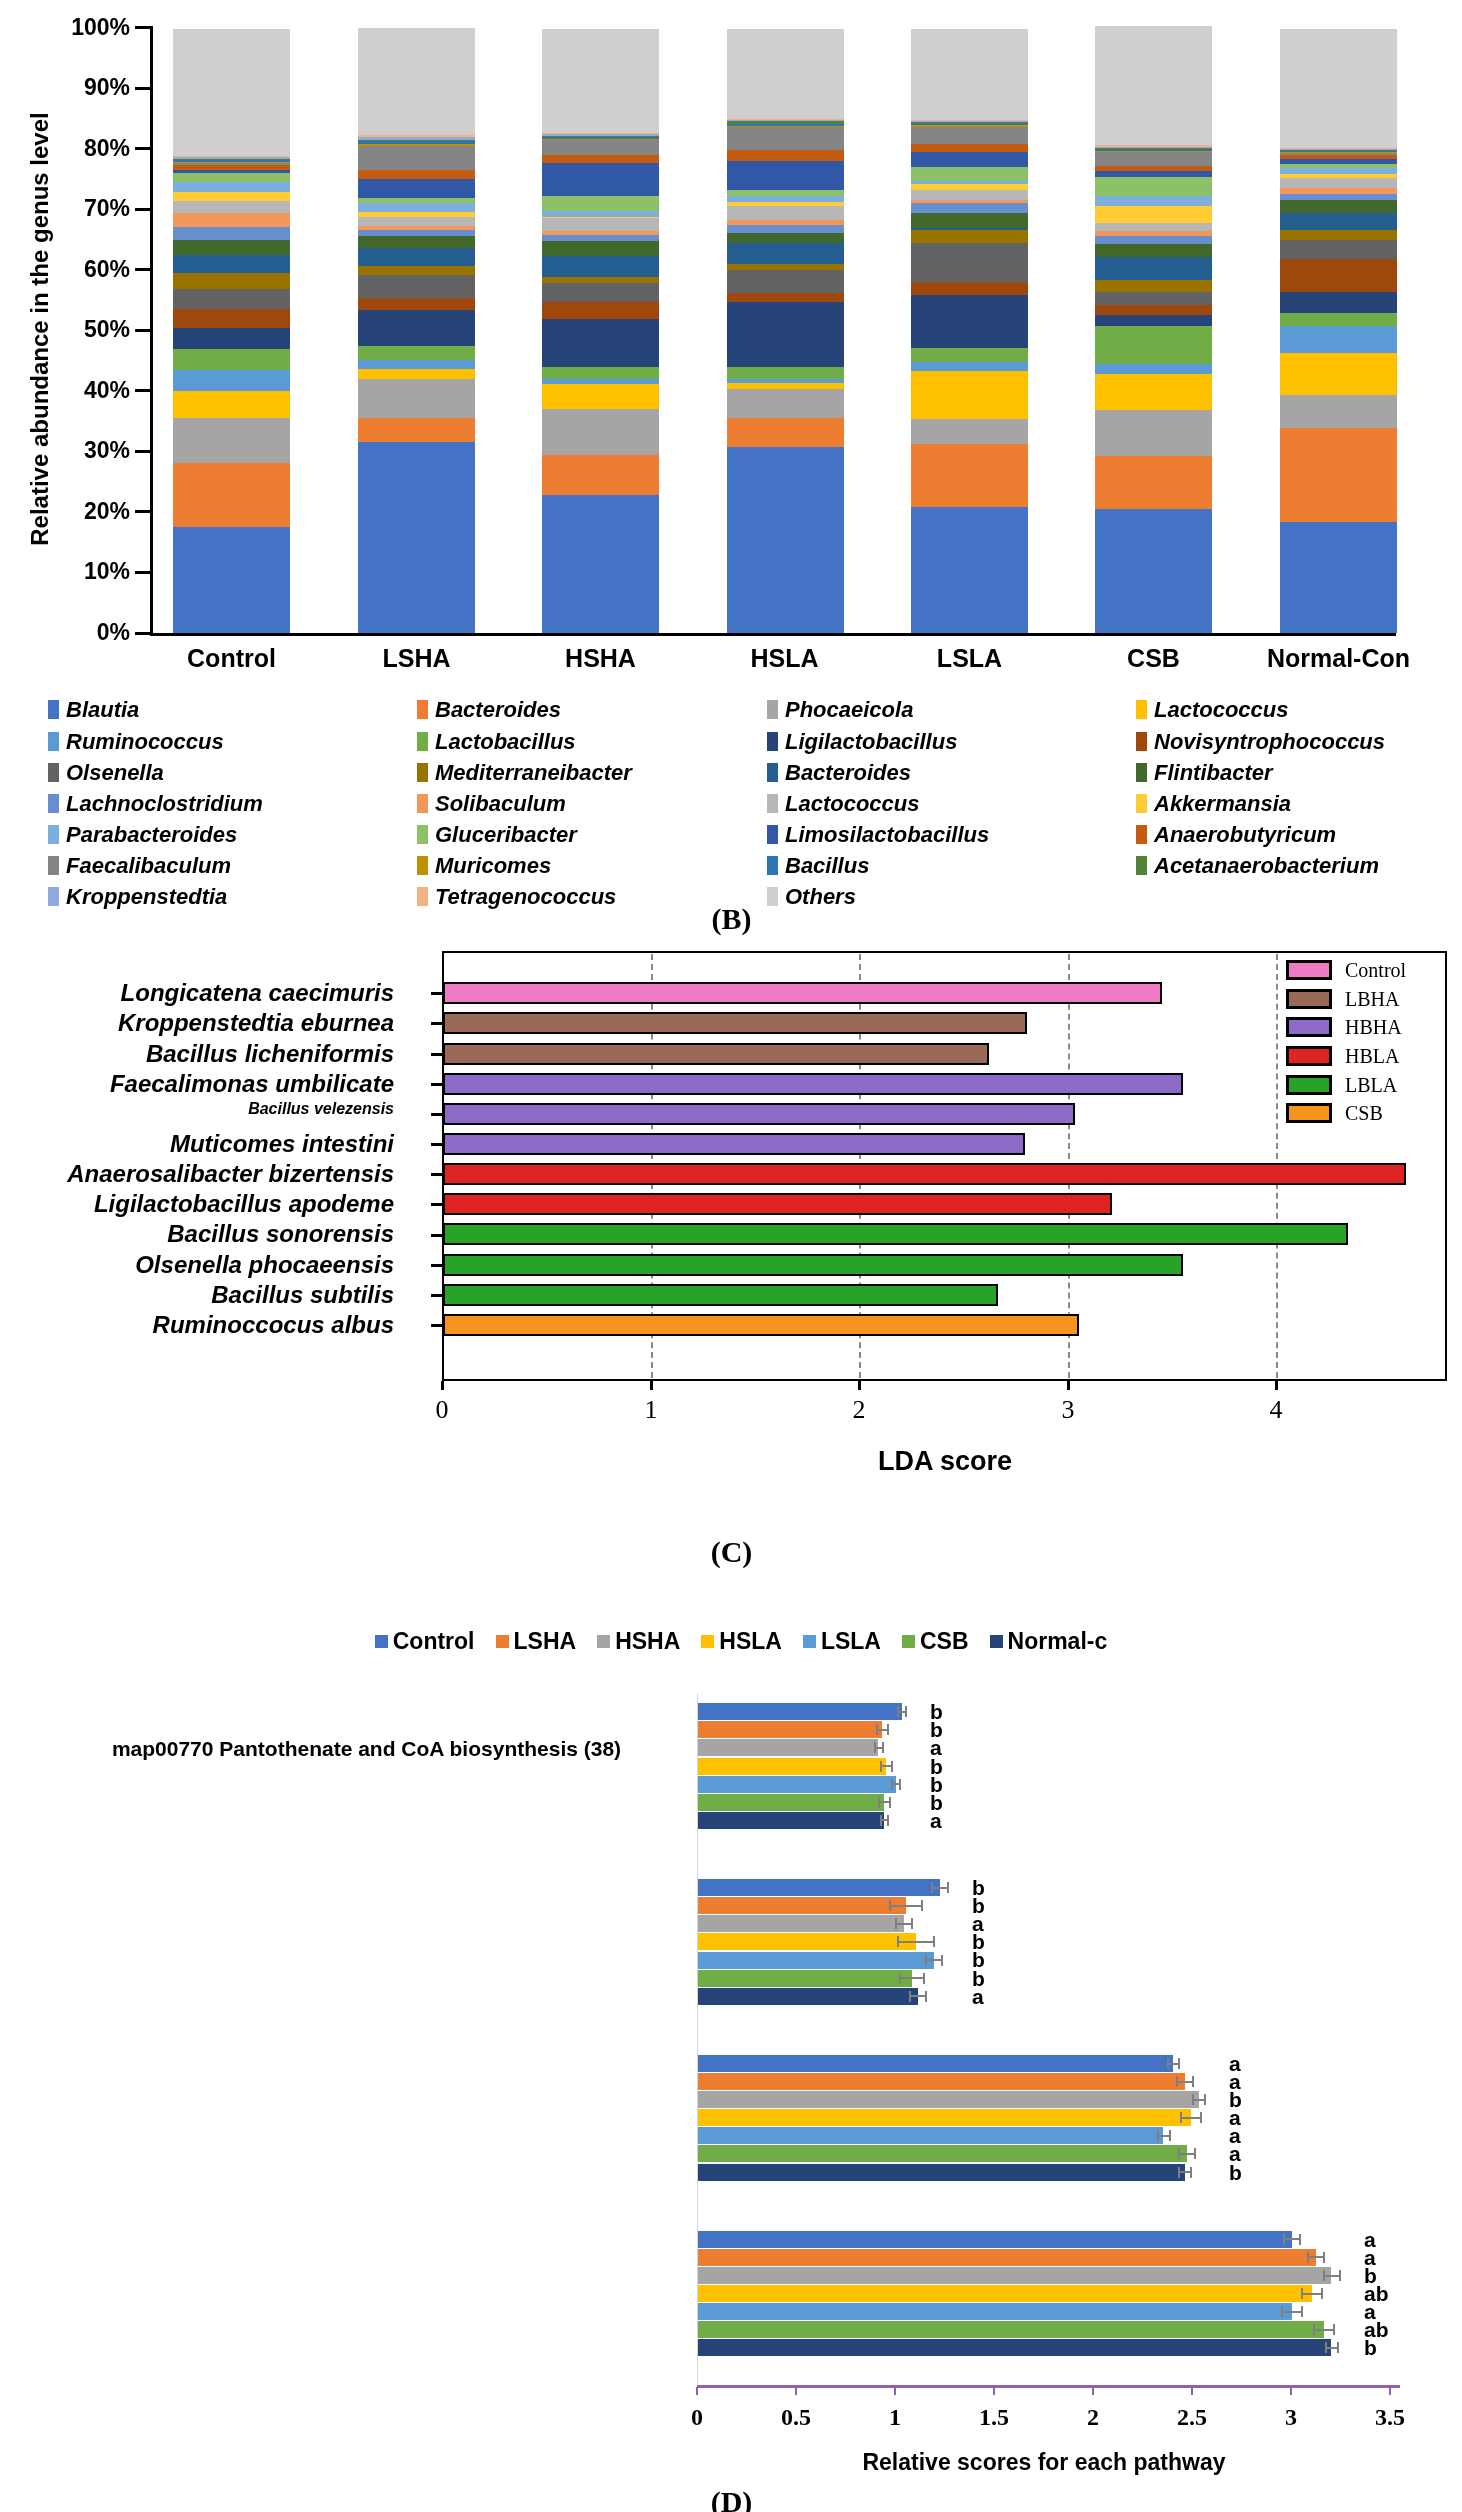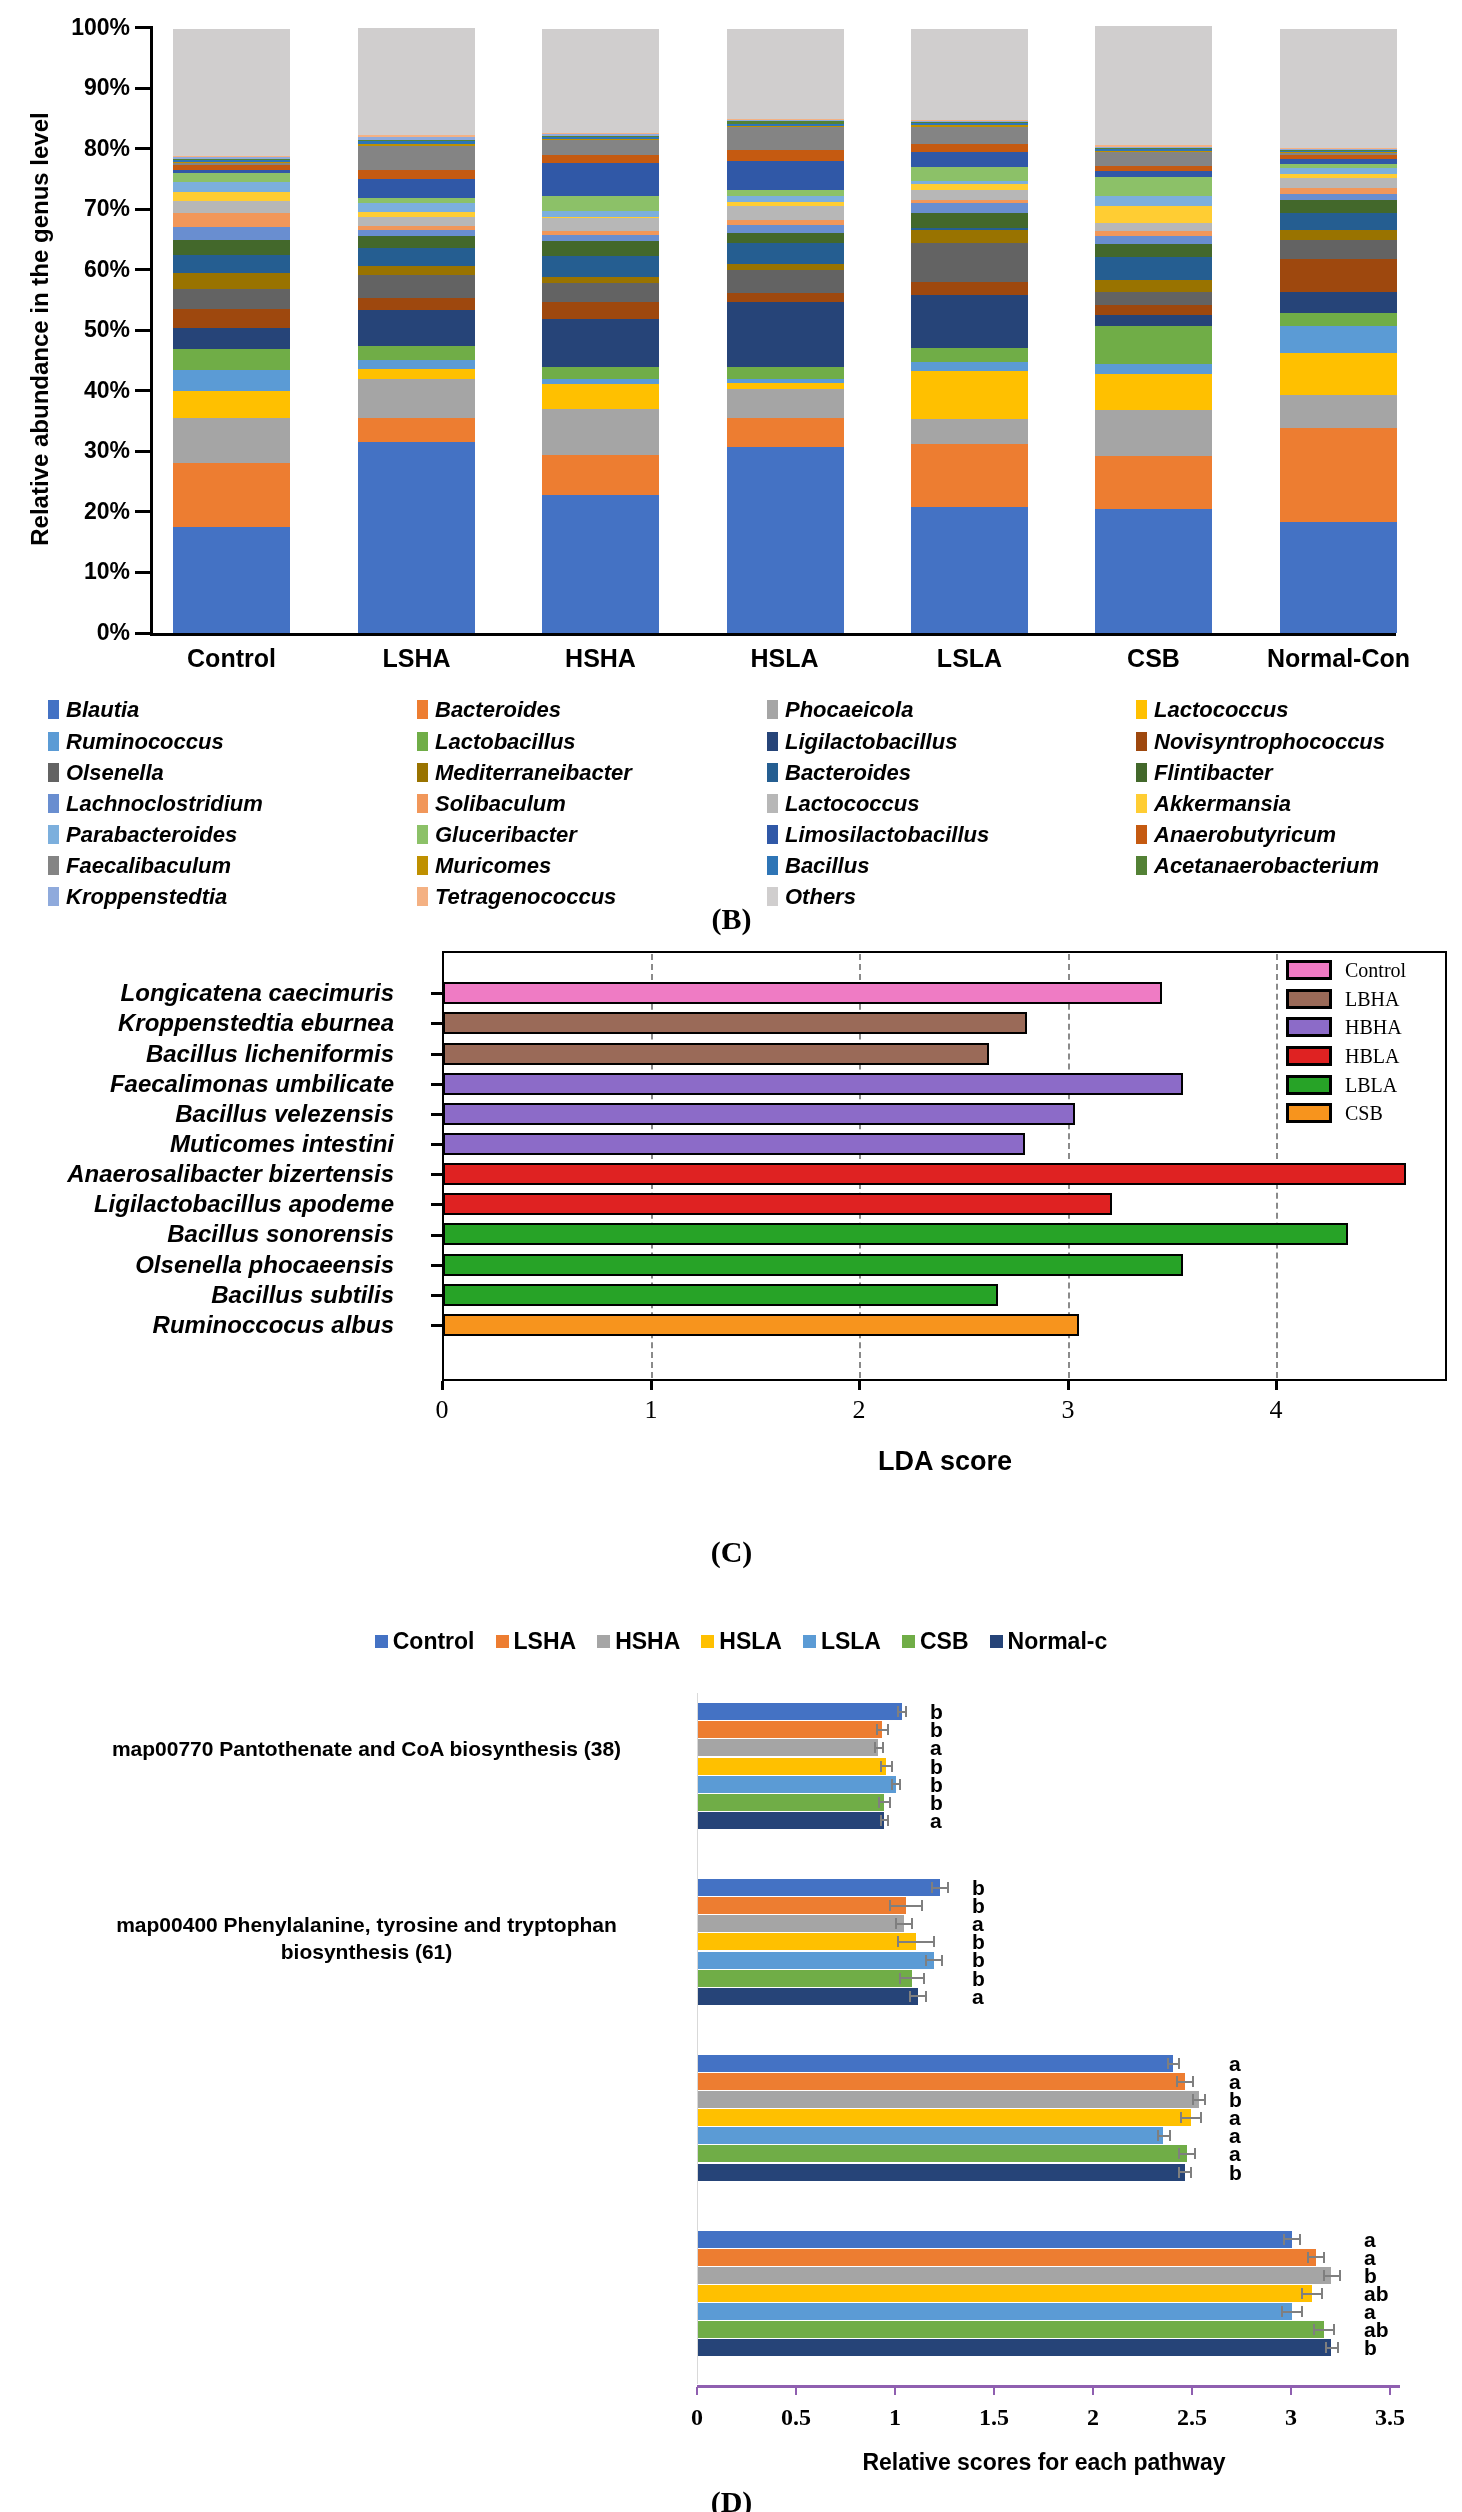--- a/index.html
+++ b/index.html
@@ -375,21 +375,21 @@
     <div style="position: absolute; left: 431px; top: 1022px; width: 11px; height: 2.5px; background: rgb(0, 0, 0);"></div>
     <div style="position: absolute; left: 30px; top: 1009px; width: 364px; text-align: right; font-size: 24px; font-weight: bold; font-style: italic; white-space: nowrap;">Kroppenstedtia eburnea</div>
     <div style="position: absolute; left: 443px; top: 1043px; width: 546px; height: 22px; background: rgb(154, 106, 88); border: 2.5px solid rgb(0, 0, 0); box-sizing: border-box;"></div>
     <div style="position: absolute; left: 431px; top: 1053px; width: 11px; height: 2.5px; background: rgb(0, 0, 0);"></div>
     <div style="position: absolute; left: 30px; top: 1040px; width: 364px; text-align: right; font-size: 24px; font-weight: bold; font-style: italic; white-space: nowrap;">Bacillus licheniformis</div>
     <div style="position: absolute; left: 443px; top: 1073px; width: 740px; height: 22px; background: rgb(140, 107, 200); border: 2.5px solid rgb(0, 0, 0); box-sizing: border-box;"></div>
     <div style="position: absolute; left: 431px; top: 1083px; width: 11px; height: 2.5px; background: rgb(0, 0, 0);"></div>
     <div style="position: absolute; left: 30px; top: 1070px; width: 364px; text-align: right; font-size: 24px; font-weight: bold; font-style: italic; white-space: nowrap;">Faecalimonas umbilicate</div>
     <div style="position: absolute; left: 443px; top: 1103px; width: 632px; height: 22px; background: rgb(140, 107, 200); border: 2.5px solid rgb(0, 0, 0); box-sizing: border-box;"></div>
     <div style="position: absolute; left: 431px; top: 1113px; width: 11px; height: 2.5px; background: rgb(0, 0, 0);"></div>
-    <div style="position: absolute; left: 30px; top: 1100px; width: 364px; text-align: right; font-size: 24px; font-weight: bold; font-style: italic; white-space: nowrap;">Bacillus velezensis</div>
+    <div style="position: absolute; left: 30px; top: 1100px; width: 364px; text-align: right; font-size: 16px; font-weight: bold; font-style: italic; white-space: nowrap;">Bacillus velezensis</div>
     <div style="position: absolute; left: 443px; top: 1133px; width: 582px; height: 22px; background: rgb(140, 107, 200); border: 2.5px solid rgb(0, 0, 0); box-sizing: border-box;"></div>
     <div style="position: absolute; left: 431px; top: 1143px; width: 11px; height: 2.5px; background: rgb(0, 0, 0);"></div>
     <div style="position: absolute; left: 30px; top: 1130px; width: 364px; text-align: right; font-size: 24px; font-weight: bold; font-style: italic; white-space: nowrap;">Muticomes intestini</div>
     <div style="position: absolute; left: 443px; top: 1163px; width: 963px; height: 22px; background: rgb(223, 34, 34); border: 2.5px solid rgb(0, 0, 0); box-sizing: border-box;"></div>
     <div style="position: absolute; left: 431px; top: 1173px; width: 11px; height: 2.5px; background: rgb(0, 0, 0);"></div>
     <div style="position: absolute; left: 30px; top: 1160px; width: 364px; text-align: right; font-size: 24px; font-weight: bold; font-style: italic; white-space: nowrap;">Anaerosalibacter bizertensis</div>
     <div style="position: absolute; left: 443px; top: 1193px; width: 669px; height: 22px; background: rgb(223, 34, 34); border: 2.5px solid rgb(0, 0, 0); box-sizing: border-box;"></div>
     <div style="position: absolute; left: 431px; top: 1203px; width: 11px; height: 2.5px; background: rgb(0, 0, 0);"></div>
     <div style="position: absolute; left: 30px; top: 1190px; width: 364px; text-align: right; font-size: 24px; font-weight: bold; font-style: italic; white-space: nowrap;">Ligilactobacillus apodeme</div>
     <div style="position: absolute; left: 443px; top: 1223px; width: 905px; height: 22px; background: rgb(39, 163, 39); border: 2.5px solid rgb(0, 0, 0); box-sizing: border-box;"></div>
@@ -522,21 +522,20 @@
     <div style="position: absolute; left: 910px; top: 1995px; width: 16px; height: 2px; background: rgb(127, 127, 127);"></div>
     <div style="position: absolute; left: 909px; top: 1991px; width: 2px; height: 11px; background: rgb(127, 127, 127);"></div>
     <div style="position: absolute; left: 925px; top: 1991px; width: 2px; height: 11px; background: rgb(127, 127, 127);"></div>
     <div style="position: absolute; left: 972px; top: 1876px; font-size: 21px; font-weight: 600;">b</div>
     <div style="position: absolute; left: 972px; top: 1894px; font-size: 21px; font-weight: 600;">b</div>
     <div style="position: absolute; left: 972px; top: 1912px; font-size: 21px; font-weight: 600;">a</div>
     <div style="position: absolute; left: 972px; top: 1930px; font-size: 21px; font-weight: 600;">b</div>
     <div style="position: absolute; left: 972px; top: 1948px; font-size: 21px; font-weight: 600;">b</div>
     <div style="position: absolute; left: 972px; top: 1967px; font-size: 21px; font-weight: 600;">b</div>
     <div style="position: absolute; left: 972px; top: 1985px; font-size: 21px; font-weight: 600;">a</div>
-    <div style="position: absolute; left: 55px; top: 1911px; width: 623px; text-align: center; font-size: 21px; font-weight: bold; line-height: 1.3;">map00400 Phenylalanine, tyrosine and tryptophan biosynthesis (61)</div>
     <div style="position: absolute; left: 698px; top: 2055px; width: 475px; height: 17px; background: rgb(68, 114, 196);"></div>
     <div style="position: absolute; left: 1168px; top: 2063px; width: 12px; height: 2px; background: rgb(127, 127, 127);"></div>
     <div style="position: absolute; left: 1167px; top: 2058px; width: 2px; height: 11px; background: rgb(127, 127, 127);"></div>
     <div style="position: absolute; left: 1178px; top: 2058px; width: 2px; height: 11px; background: rgb(127, 127, 127);"></div>
     <div style="position: absolute; left: 698px; top: 2073px; width: 487px; height: 17px; background: rgb(237, 125, 49);"></div>
     <div style="position: absolute; left: 1177px; top: 2081px; width: 16px; height: 2px; background: rgb(127, 127, 127);"></div>
     <div style="position: absolute; left: 1176px; top: 2076px; width: 2px; height: 11px; background: rgb(127, 127, 127);"></div>
     <div style="position: absolute; left: 1192px; top: 2076px; width: 2px; height: 11px; background: rgb(127, 127, 127);"></div>
     <div style="position: absolute; left: 698px; top: 2091px; width: 501px; height: 17px; background: rgb(165, 165, 165);"></div>
     <div style="position: absolute; left: 1193px; top: 2099px; width: 12px; height: 2px; background: rgb(127, 127, 127);"></div>

